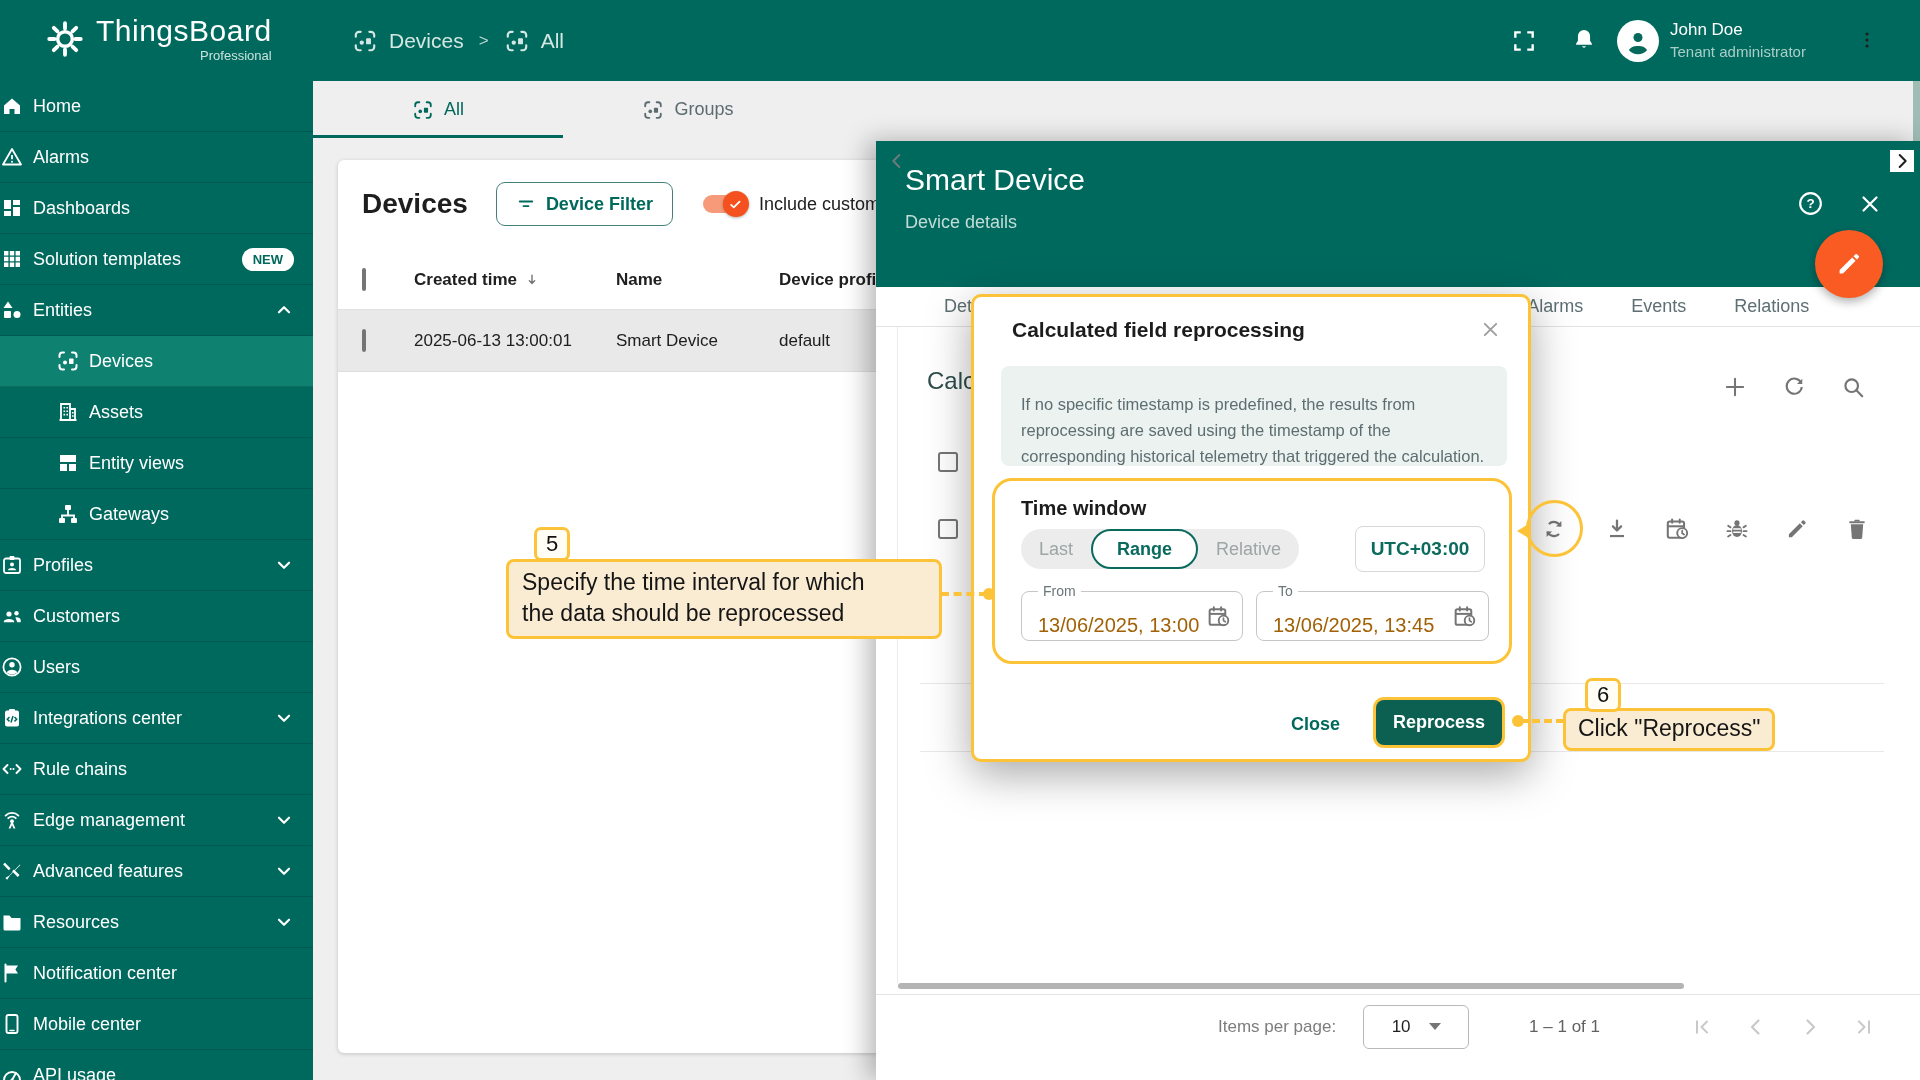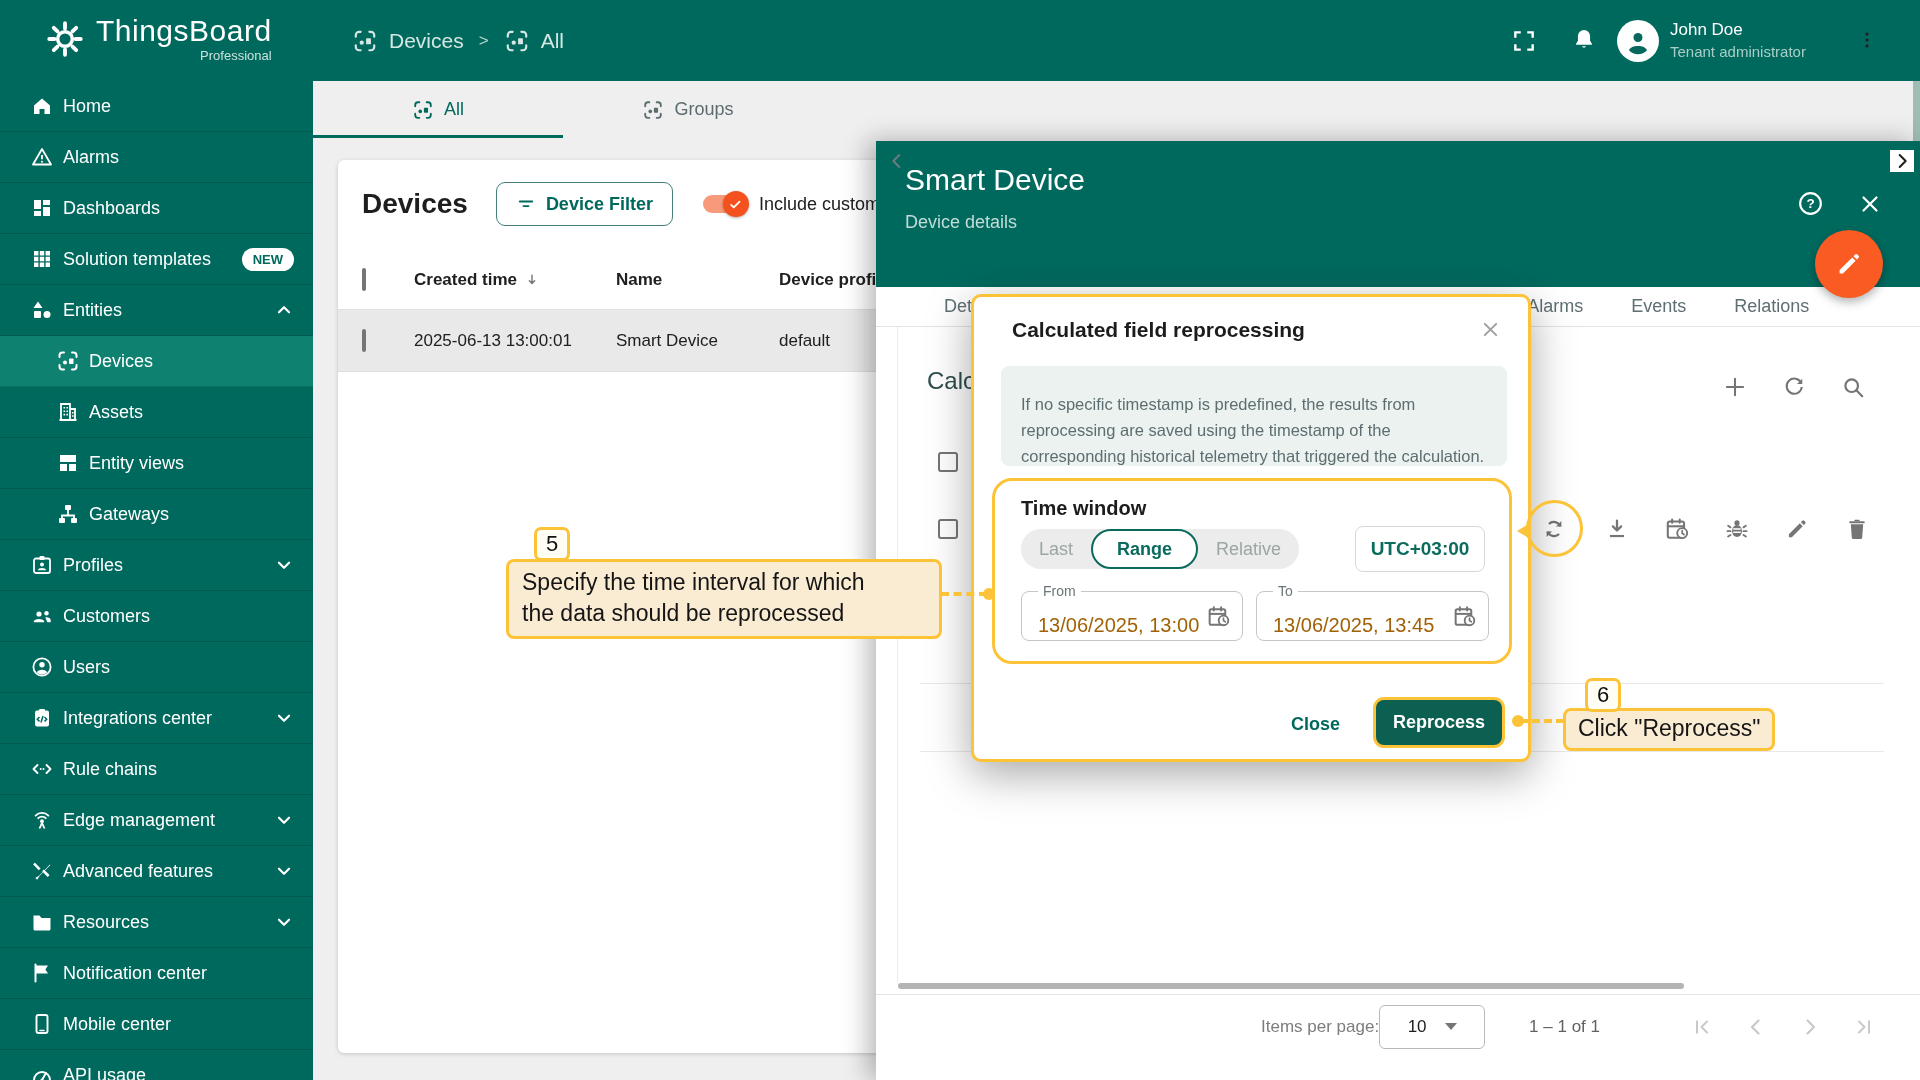--- a/index.html
+++ b/index.html
@@ -24,21 +24,21 @@
   .i-bell{position:absolute;right:323px;top:27px}
   .avatar{position:absolute;right:261px;top:20px;width:42px;height:42px;border-radius:50%;background:#fff;display:flex;align-items:center;justify-content:center}
   .avatar .ic{width:30px;height:30px;color:#07685C}
   .who{position:absolute;right:75px;top:19px;width:175px}
   .who-name{font-size:17px;color:#fff;line-height:22px}
   .who-role{font-size:15px;color:#A9CEC7;line-height:21px}
   .i-dots{position:absolute;right:42px;top:29px;width:22px;height:22px}
 
   
   .sidebar{position:absolute;left:0;top:81px;width:313px;height:999px;background:#00695E;overflow:hidden;z-index:5}
-  .nav-item{position:relative;height:51px;display:flex;align-items:center;padding-left:30px;color:#fff;border-bottom:1px solid rgba(0,0,0,.14);cursor:pointer}
+  .nav-item{position:relative;height:51px;display:flex;align-items:center;color:#fff;border-bottom:1px solid rgba(0,0,0,.14);cursor:pointer}
   .nav-item.sub{padding-left:56px}
   .nav-item.active{background:#0F8170}
   .nav-ic{width:24px;height:24px;margin-right:9px;color:#fff;flex:none}
   .nav-label{font-size:18px;font-weight:500;white-space:nowrap}
   .nav-badge{position:absolute;right:19px;background:#fff;color:#00695E;font-size:13px;font-weight:700;padding:4px 11px;border-radius:13px}
   .nav-chev{position:absolute;right:18px;width:22px;height:22px;color:#fff}
   .side-scroll{position:absolute;right:0;top:81px;width:7px;height:999px;background:#9FBDB5;z-index:6}
 
   
   .content{position:absolute;left:313px;top:81px;right:0;bottom:0;background:#EFEFEF}
@@ -84,22 +84,22 @@
   .cf-title{position:absolute;left:51px;top:40px;font-size:24px;font-weight:500;color:#2E4D4A;white-space:nowrap}
   .cf-tools{position:absolute;left:0;top:0;right:0;height:0}
   .tool-ic{position:absolute;top:47px;width:26px;height:26px;color:#757575;cursor:pointer}
   .vline{position:absolute;left:21px;top:0;bottom:97px;width:1px;background:#ECECEC}
   .hdiv{position:absolute;left:44px;right:36px;height:1px;background:#E8E8E8}
   .cb-h{position:absolute;left:62px;top:125px}
   .cb-r{position:absolute;left:62px;top:192px}
   .act-ic{position:absolute;top:189px;width:26px;height:26px;color:#757575;cursor:pointer}
   .hscroll{position:absolute;left:22px;top:656px;width:786px;height:6px;border-radius:3px;background:#B4B4B4;cursor:pointer}
   .pager{position:absolute;left:0;right:0;top:667px;height:64px;border-top:1px solid #E4E4E4;display:flex;align-items:center;justify-content:flex-end;padding-right:44px}
-  .pg-label{font-size:17px;color:#7D7D7D;margin-right:0}
-  .pg-select{width:106px;height:44px;border:1px solid #B9B9B9;border-radius:6px;display:flex;align-items:center;justify-content:center;gap:18px;margin-right:44px;cursor:pointer}
+  .pg-label{font-size:17px;color:#7D7D7D;margin-right:27px}
+  .pg-select{width:106px;height:44px;border:1px solid #B9B9B9;border-radius:6px;display:flex;align-items:center;justify-content:center;gap:18px;margin-right:60px;cursor:pointer}
   .pg-select-val{font-size:17px;color:#1F1F1F}
   .caret{width:0;height:0;border-left:6px solid transparent;border-right:6px solid transparent;border-top:7px solid #757575}
   .pg-range{font-size:17px;color:#616161;margin-right:60px}
   .pg-ic{width:24px;height:24px;color:#C9C9C9;margin-left:30px;cursor:pointer}
 
   
   .modal{position:absolute;left:971px;top:294px;width:560px;height:468px;background:#fff;border:3px solid #FCC339;border-radius:10px;box-shadow:0 12px 44px rgba(0,0,0,.35);z-index:50}
   .m-title{position:absolute;left:38px;top:21px;font-size:21px;font-weight:700;color:#1C1C1C}
   .m-close{position:absolute;right:27px;top:22px;width:21px;height:21px;color:#9E9E9E;cursor:pointer}
   .m-info{position:absolute;left:27px;top:69px;width:506px;height:100px;background:#EBF2F0;border-radius:8px;padding:25px 20px;font-size:16.5px;line-height:26px;color:#5E6E70}

